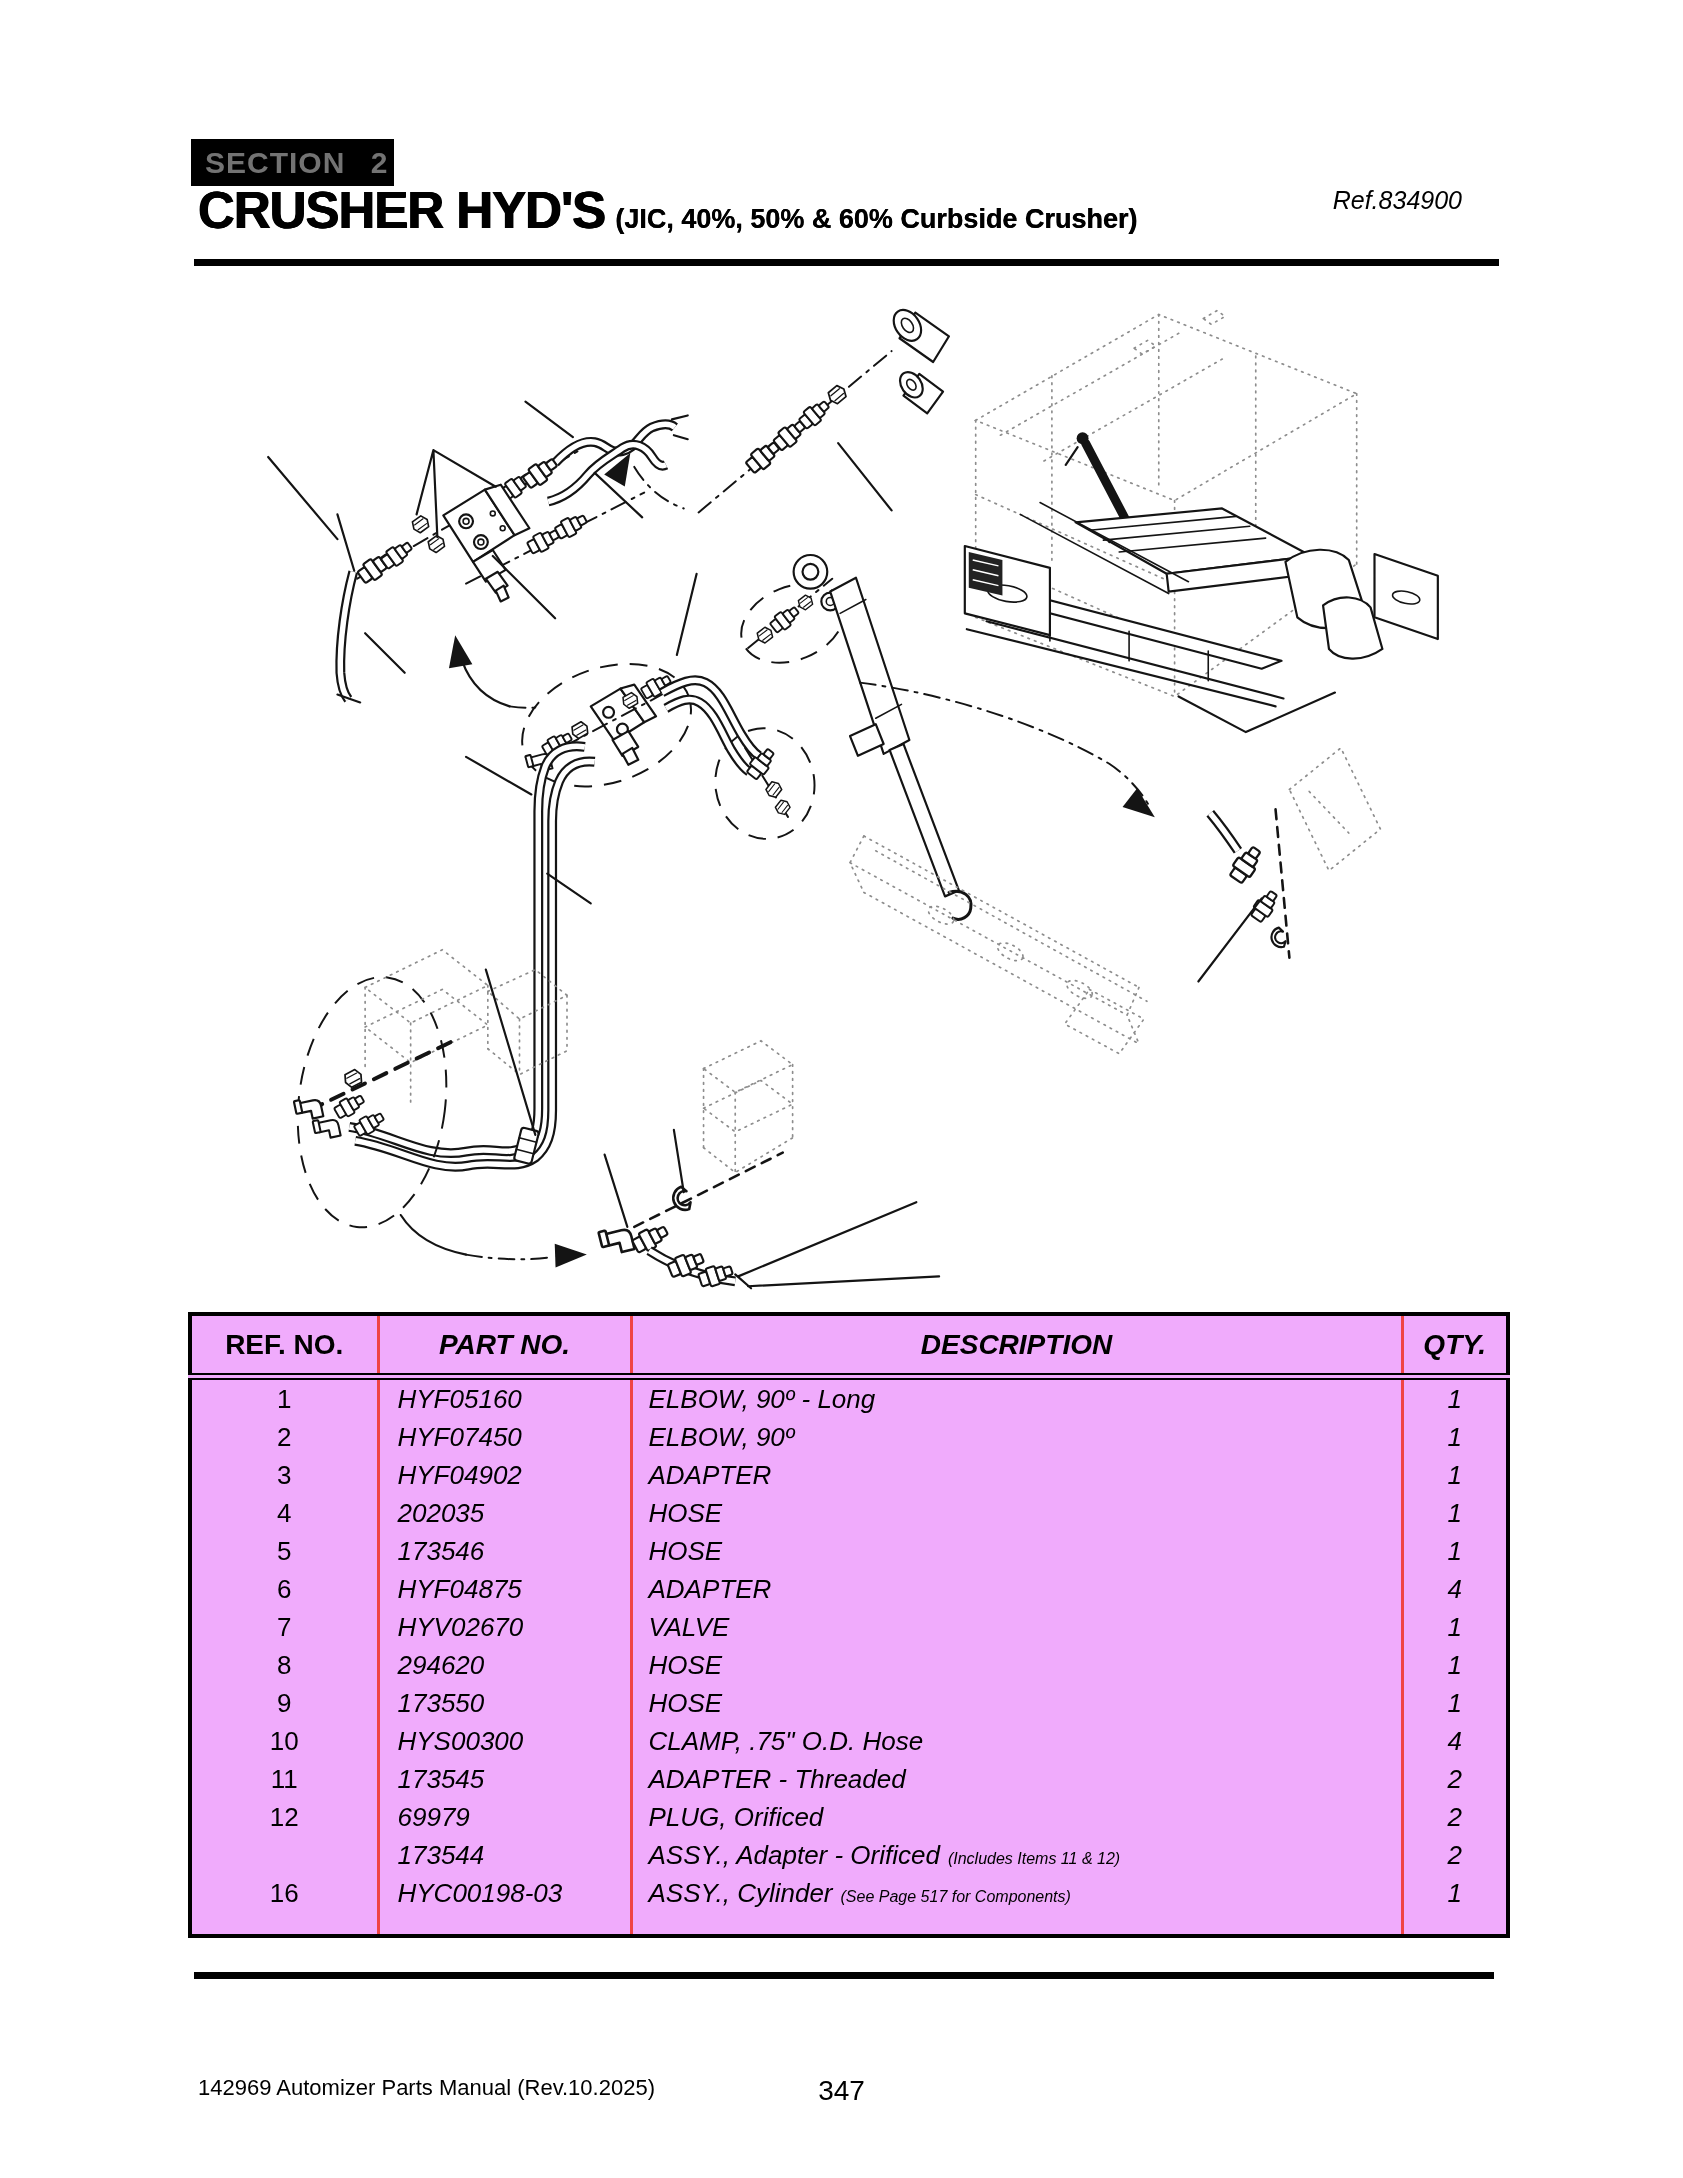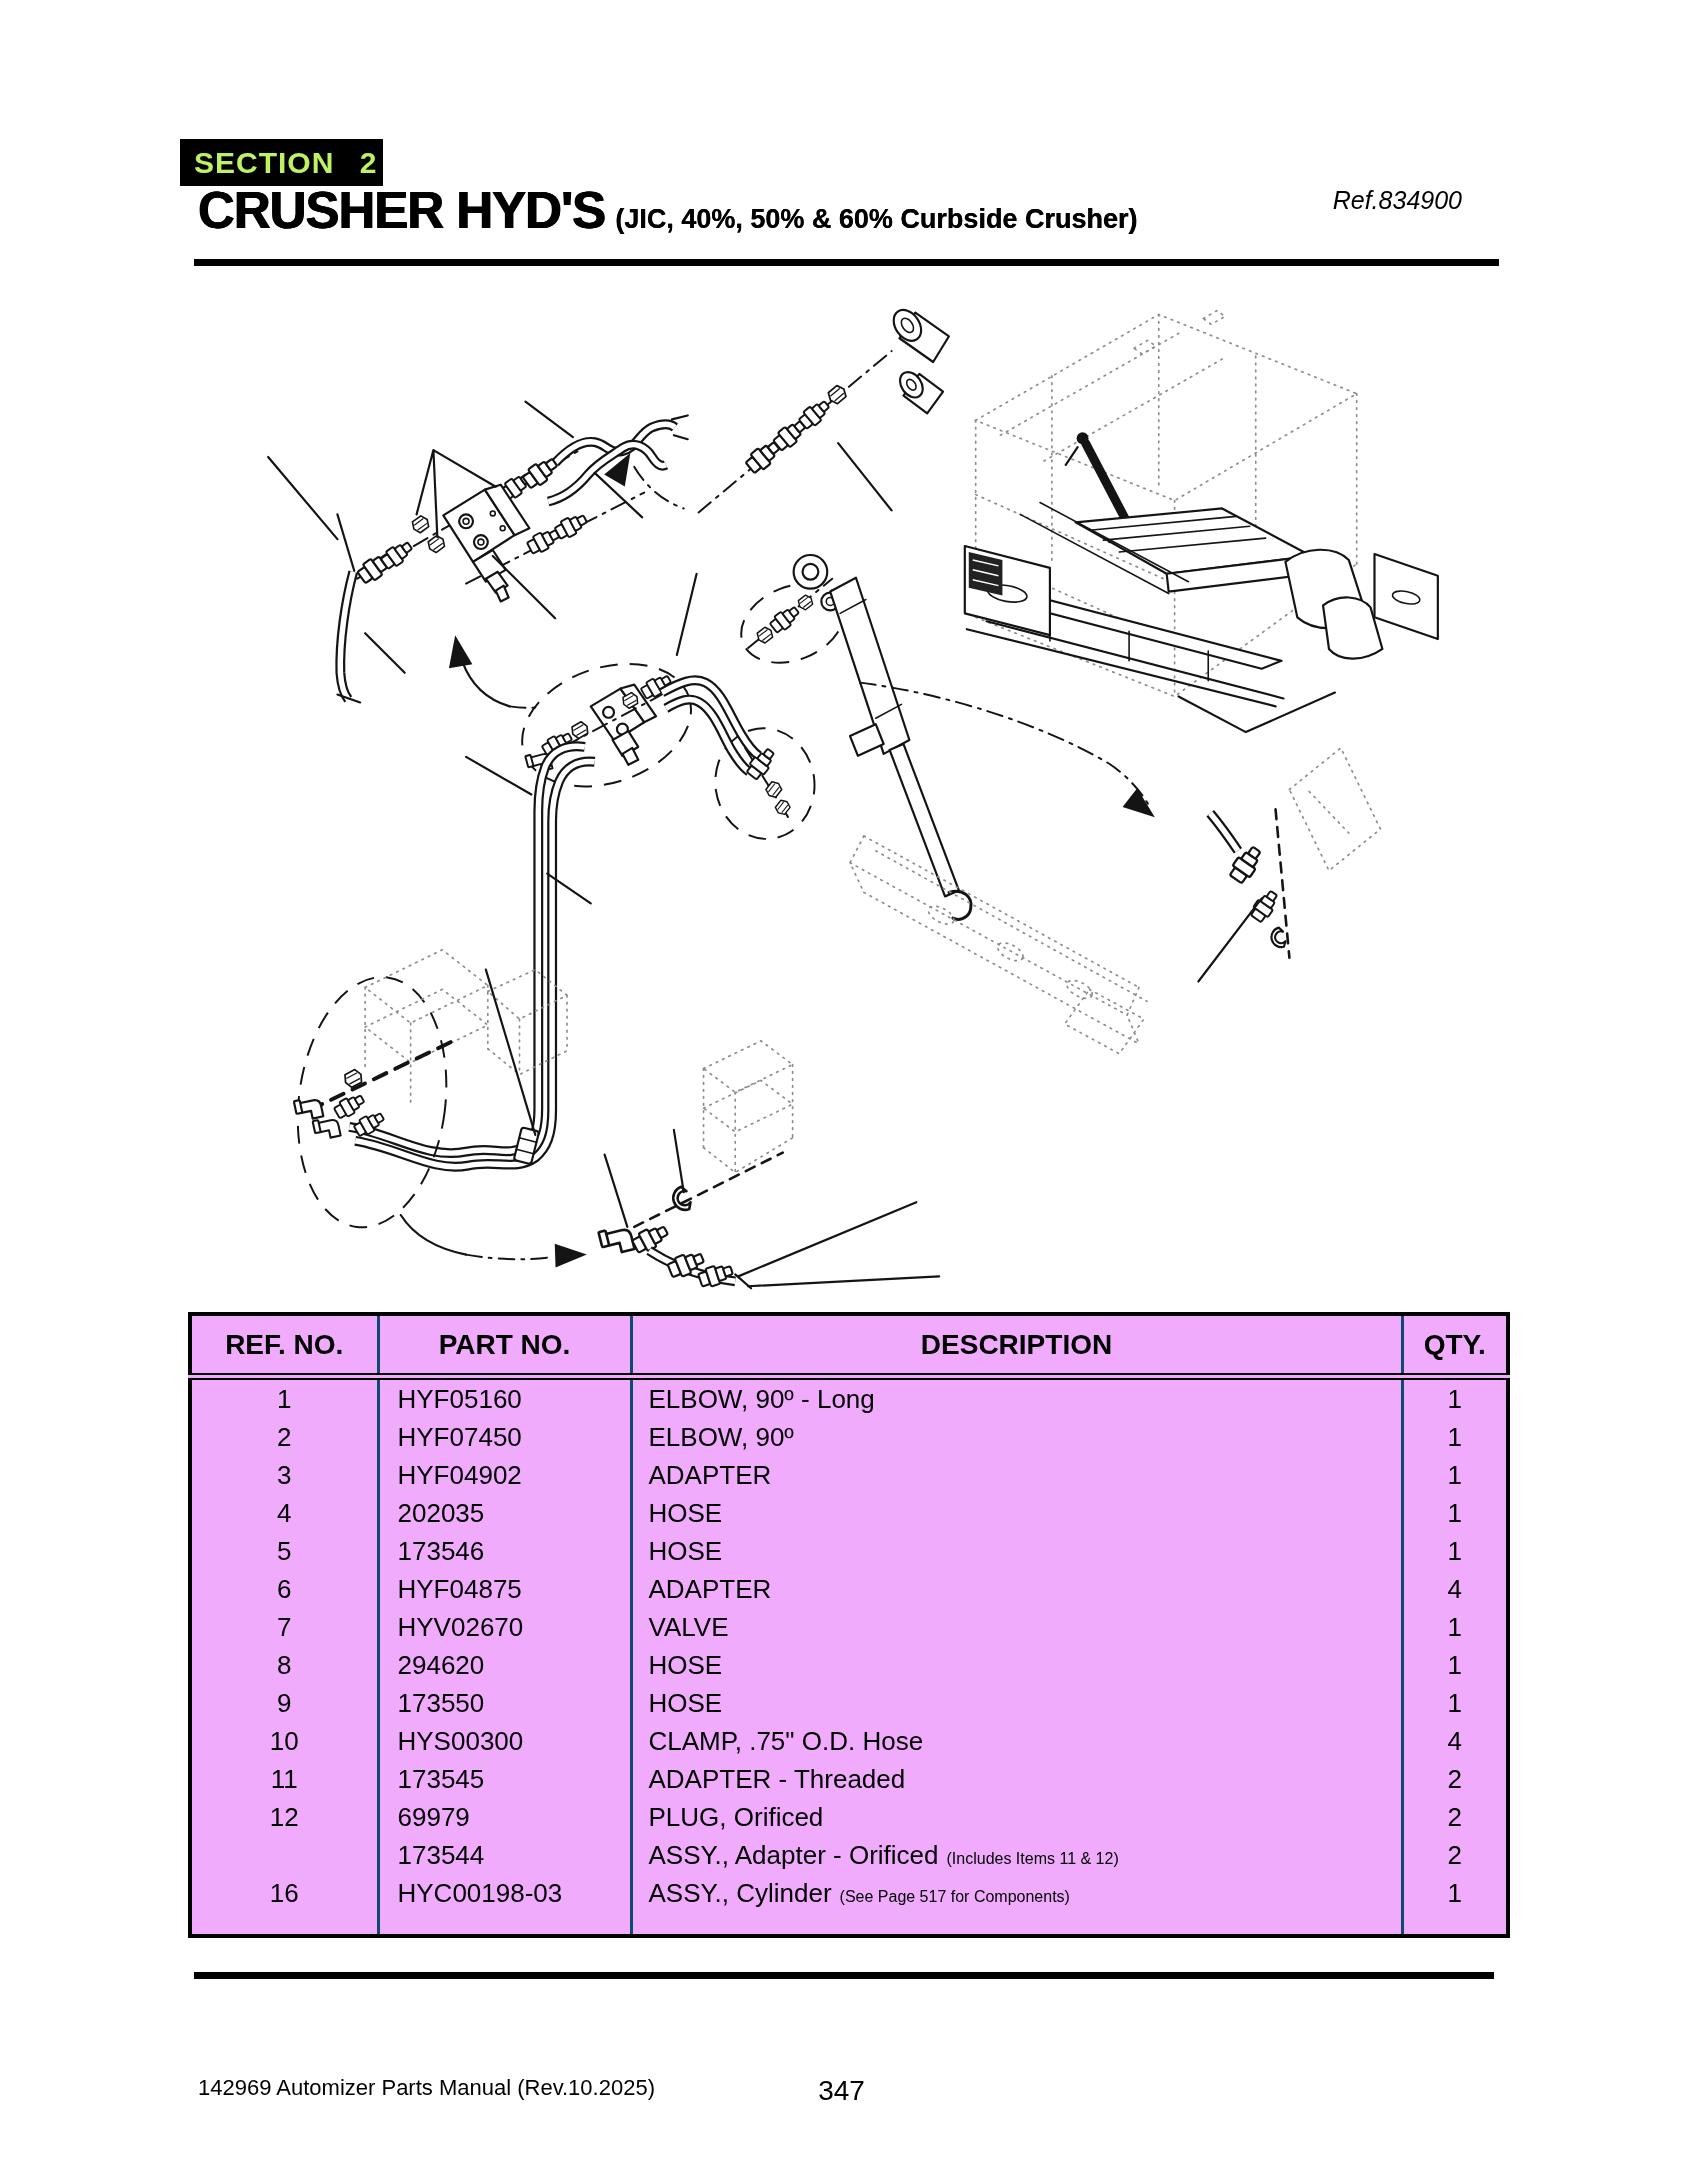--- a/index.html
+++ b/index.html
@@ -4,21 +4,21 @@
 <style>
   html,body{margin:0;padding:0;}
   body{
     width:1683px;height:2178px;background:#ffffff;position:relative;
     font-family:"Liberation Sans", sans-serif;color:#000;
     -webkit-font-smoothing:antialiased;
   }
   .abs{position:absolute;}
   
   .section-badge{
-    left:180px;top:139px;width:203px;height:47px;background:#000;color:#bef264;
+    left:191px;top:139px;width:203px;height:47px;background:#000;color:#737373;
     font-size:30px;font-weight:bold;letter-spacing:1px;word-spacing:16px;
     display:flex;align-items:center;padding-left:14px;box-sizing:border-box;
   }
   .title-line{left:198px;top:181px;white-space:nowrap;text-align:right;}
   .title-main{
     font-size:51px;font-weight:bold;letter-spacing:-1px;
     text-shadow:0.6px 0 #000,-0.6px 0 #000;
   }
   .title-sub{font-size:27px;font-weight:bold;margin-left:10px;text-shadow:0.3px 0 #000;}
   .ref-label{right:221px;top:186px;font-size:25px;font-style:italic;margin-left:28px;}
@@ -29,21 +29,21 @@
   .figure{left:149px;top:267px;width:1406px;height:1045px;z-index:1;}
   
   .parts-table{
     left:188px;top:1312px;width:1319px;z-index:2;background:#f0abfc;
     border-collapse:collapse;border:4px solid #000;table-layout:fixed;
   }
   .parts-table th{
     border-bottom:7px double #000;font-size:28px;font-weight:bold;
     height:57px;text-align:center;padding:0;
   }
-  .parts-table th + th, .parts-table td + td{border-left:3px solid #0c4a6e;}
+  .parts-table th + th, .parts-table td + td{border-left:3px solid #ef4444;font-style:italic;}
   .parts-table td{font-size:26px;height:38px;padding:0;vertical-align:middle;}
   .c-ref{text-align:center;}
   .c-part{text-align:left;padding-left:18px !important;}
   .c-desc{text-align:left;padding-left:16px !important;white-space:nowrap;overflow:hidden;}
   .c-qty{text-align:center;}
   .note{font-size:16px;margin-left:8px;}
   tr.spacer td{height:22px;}
   
   .footer-left{left:198px;top:2075px;font-size:22px;}
   .footer-page{left:0;top:2075px;width:100%;text-align:center;font-size:28px;}

